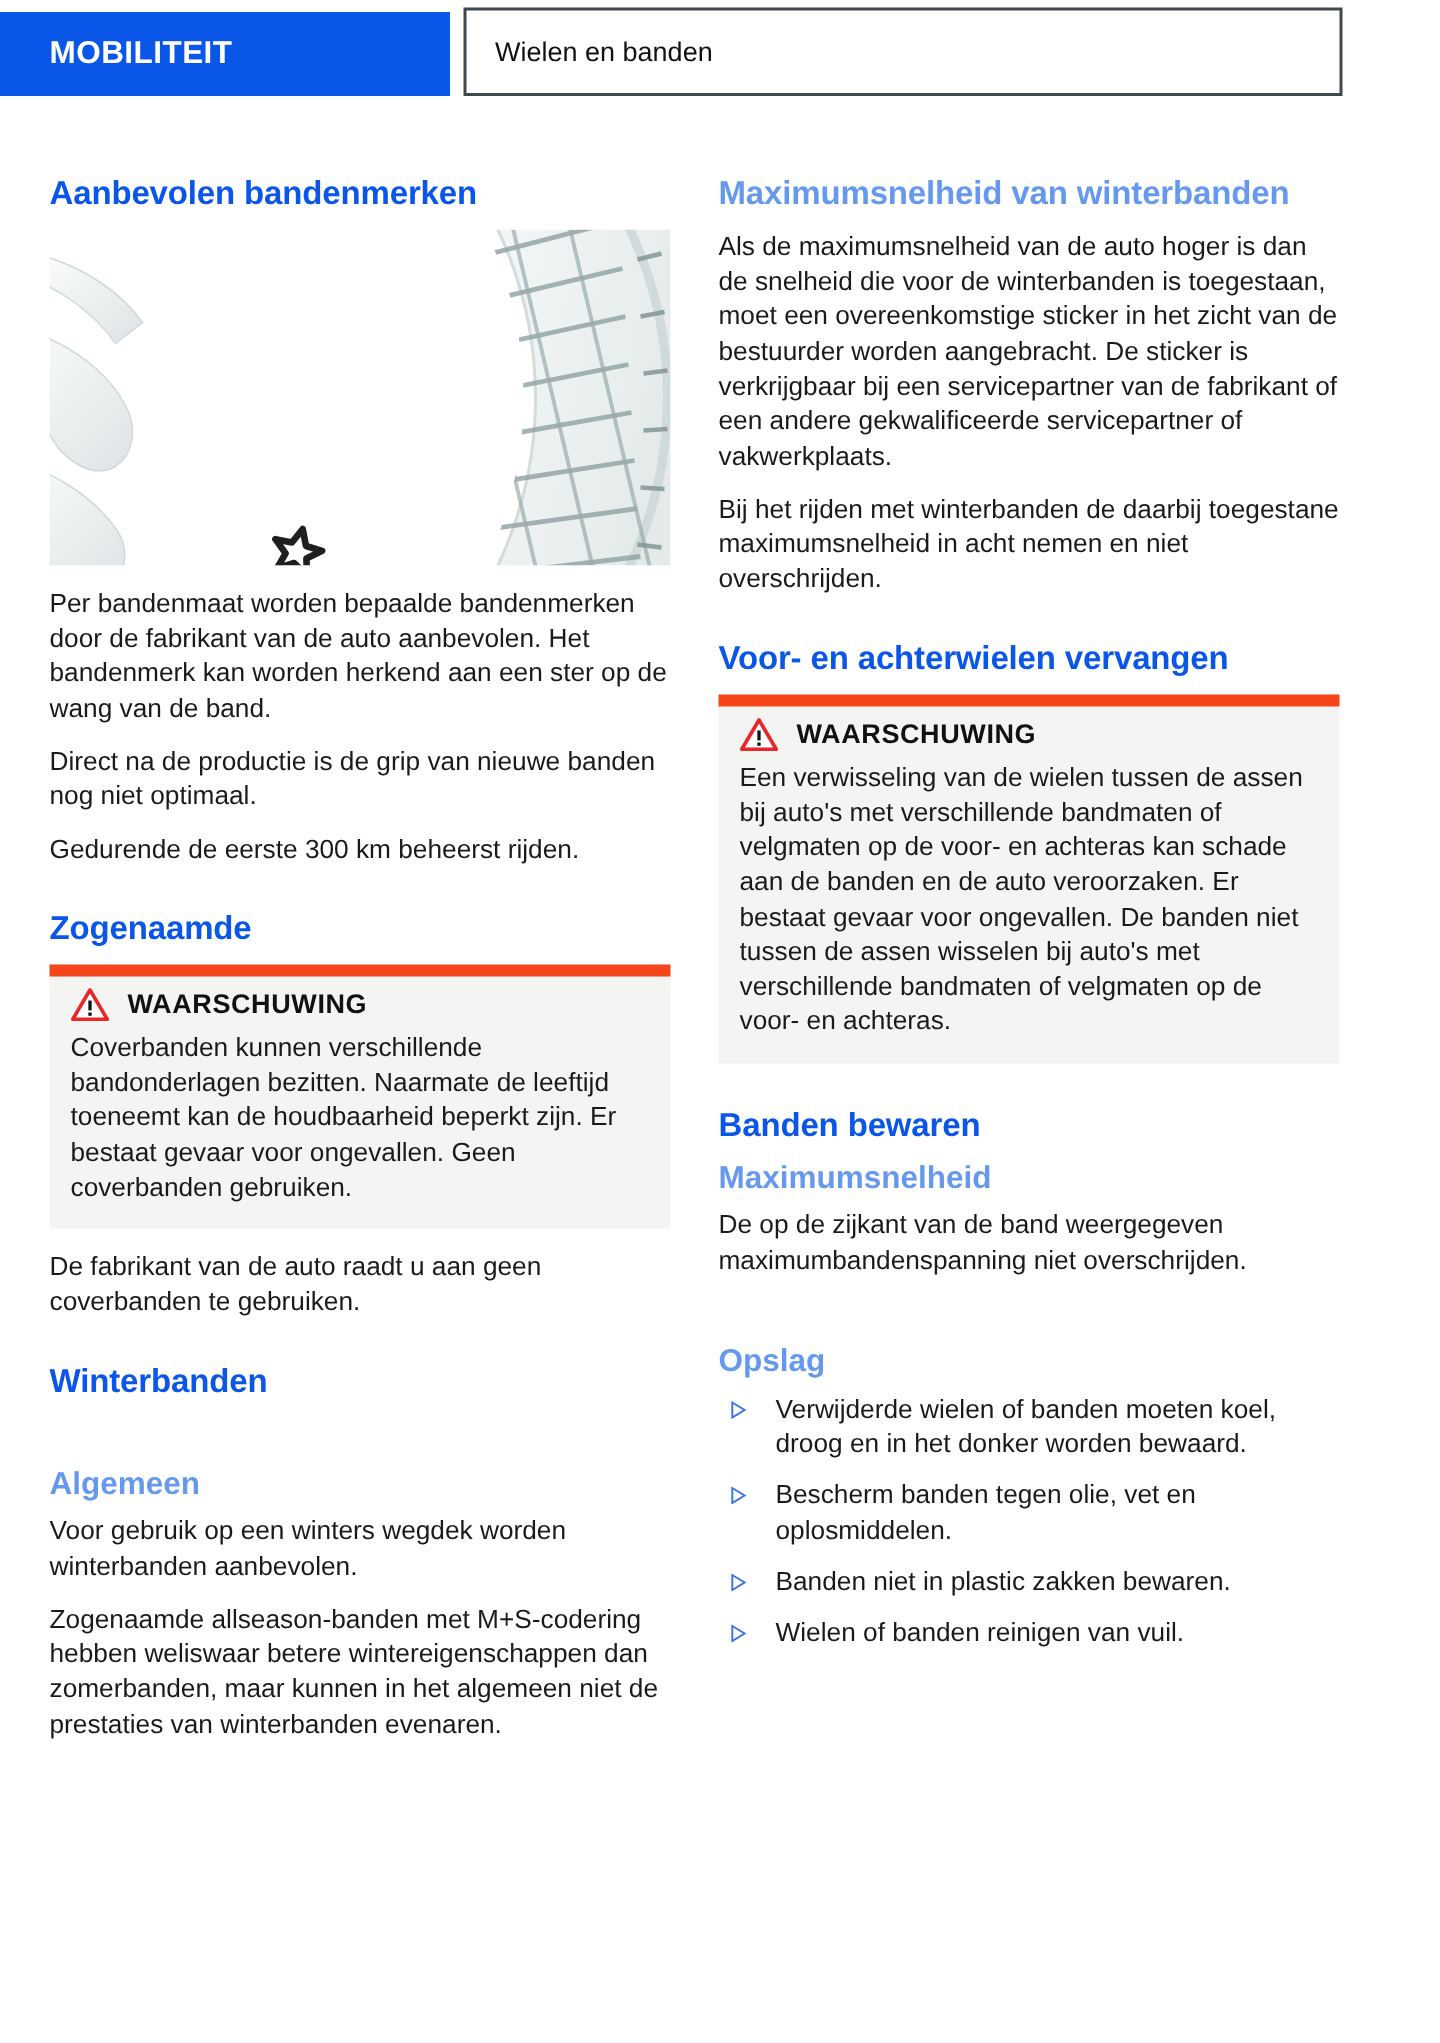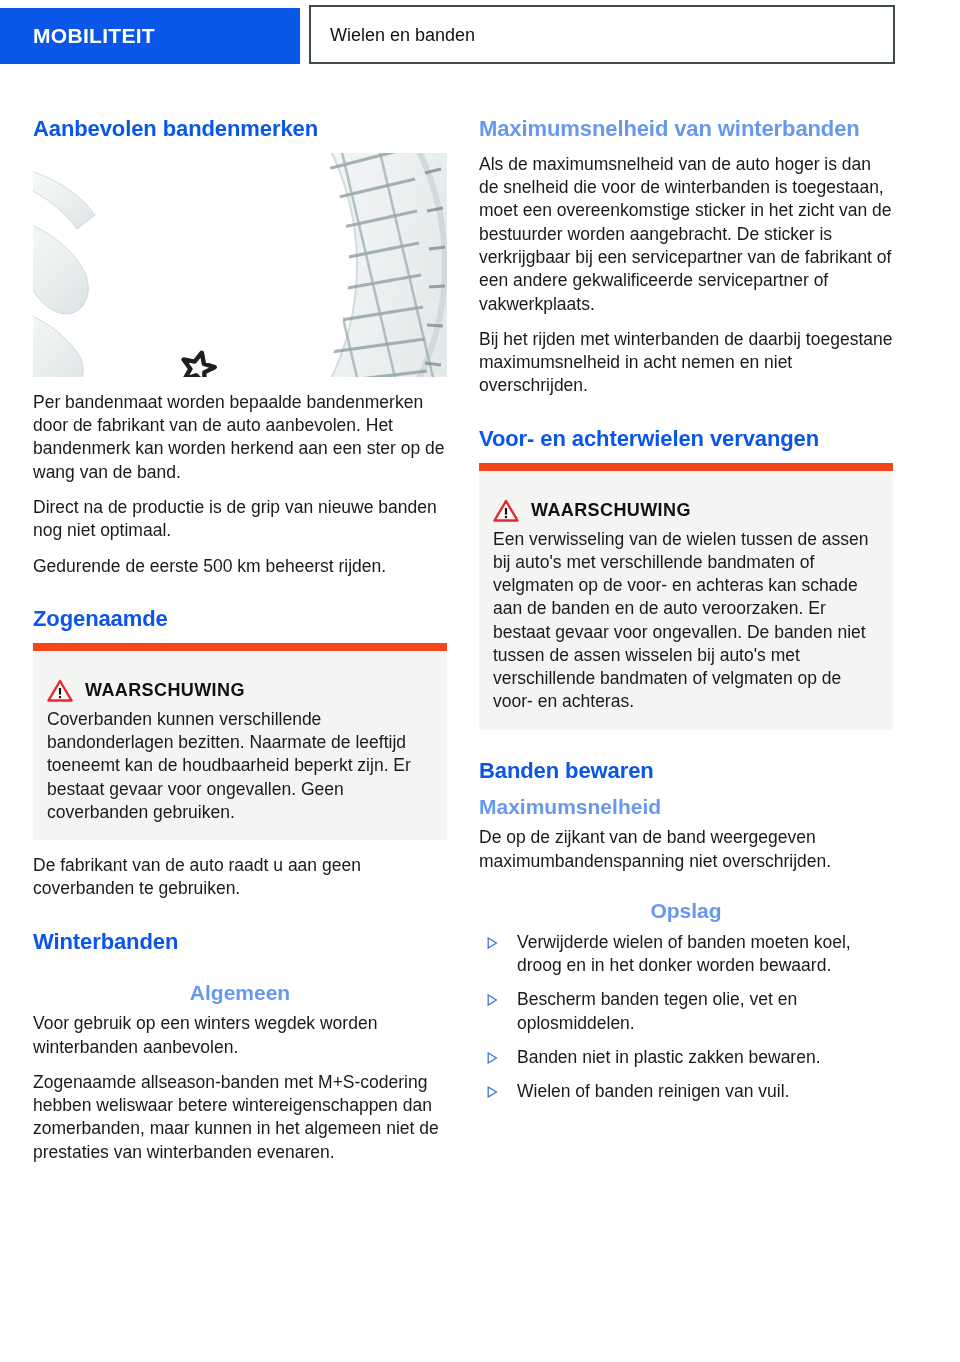--- a/index.html
+++ b/index.html
@@ -75,21 +75,21 @@
     letter-spacing: -0.1px;
   }
   h2.sub {
     font-size: 21px;
     font-weight: bold;
     color: #6699EE;
     margin: 0 0 7px 0;
     line-height: 1.18;
   }
   .sec.spaced   { margin-top: 28px; }
-  .sub.spaced   { margin-top: 26px; text-align: center; }
+  .sub.spaced   { margin-top: 44px; }
 
   p.body {
     font-size: 17.5px;
     line-height: 1.33;
     margin: 0 0 12px 0;
     color: #1a1a1a;
   }
 
   
   .figure {
@@ -110,21 +110,21 @@
     position: relative;
   }
   .warnbox .topbar {
     height: 8px;
     background: #F4461A;
     width: 100%;
   }
   .warn-title-row {
     display: flex;
     align-items: center;
-    padding: 28px 14px 6px 14px;
+    padding: 7px 14px 6px 14px;
   }
   .warn-icon { width: 26px; height: 23px; flex: 0 0 auto; }
   .warn-title {
     font-size: 18px;
     font-weight: bold;
     color: #111111;
     letter-spacing: 0.4px;
     margin-left: 12px;
   }
   .warn-body {
@@ -295,21 +295,21 @@
             <path d="M394,172 l16,1"></path>
           <path d="M392,210 l16,2"></path>
         </g>
       </g>
     </svg>
   </div>
 
   <p class="body">Per bandenmaat worden bepaalde bandenmerken door de fabrikant van de auto aanbevolen. Het bandenmerk kan worden herkend aan een ster op de wang van de band.</p>
 
   <p class="body">Direct na de productie is de grip van nieuwe banden nog niet optimaal.</p>
-  <p class="body">Gedurende de eerste 500 km beheerst rijden.</p>
+  <p class="body">Gedurende de eerste 300 km beheerst rijden.</p>
 
   <h1 class="sec spaced">Zogenaamde</h1>
 
   <div class="warnbox">
     <div class="topbar"></div>
     <div class="warn-title-row">
       <svg class="warn-icon" viewBox="0 0 26 23">
         <path d="M13 2 L24.5 21.5 L1.5 21.5 Z" fill="#ffffff" stroke="#E8262B" stroke-width="2.4" stroke-linejoin="round"></path>
         <rect x="11.9" y="9" width="2.2" height="6.6" fill="#111111"></rect>
         <rect x="11.9" y="17" width="2.2" height="2.2" fill="#111111"></rect>

